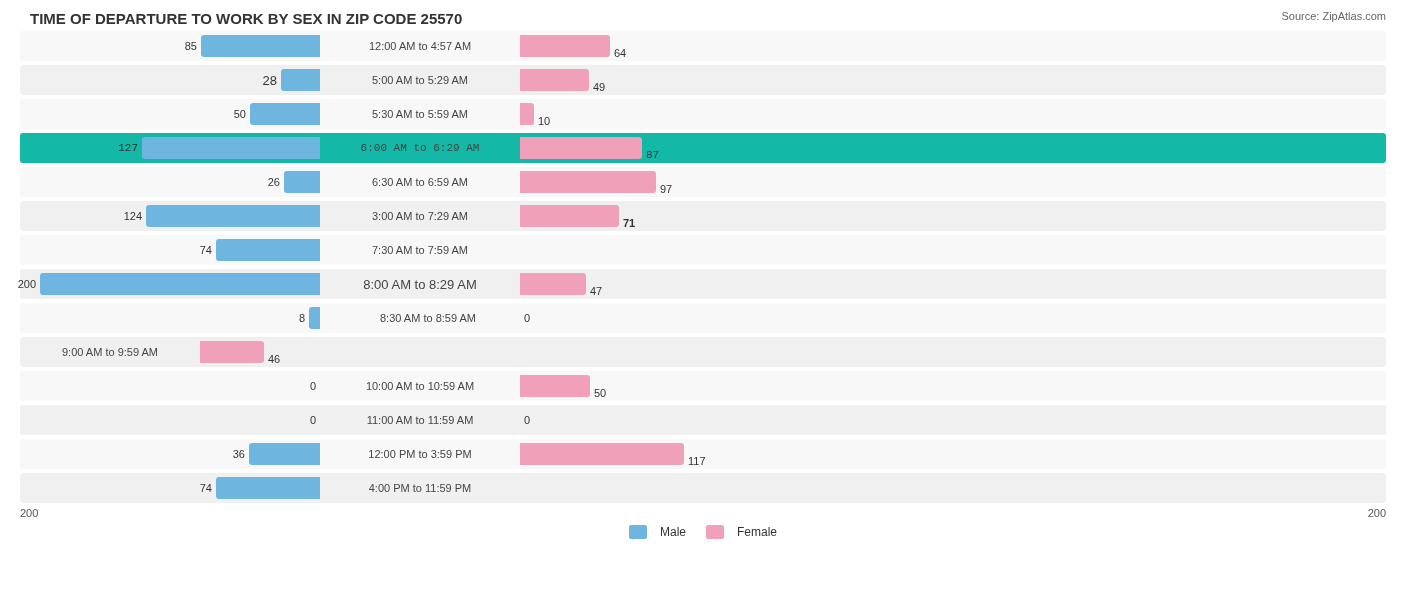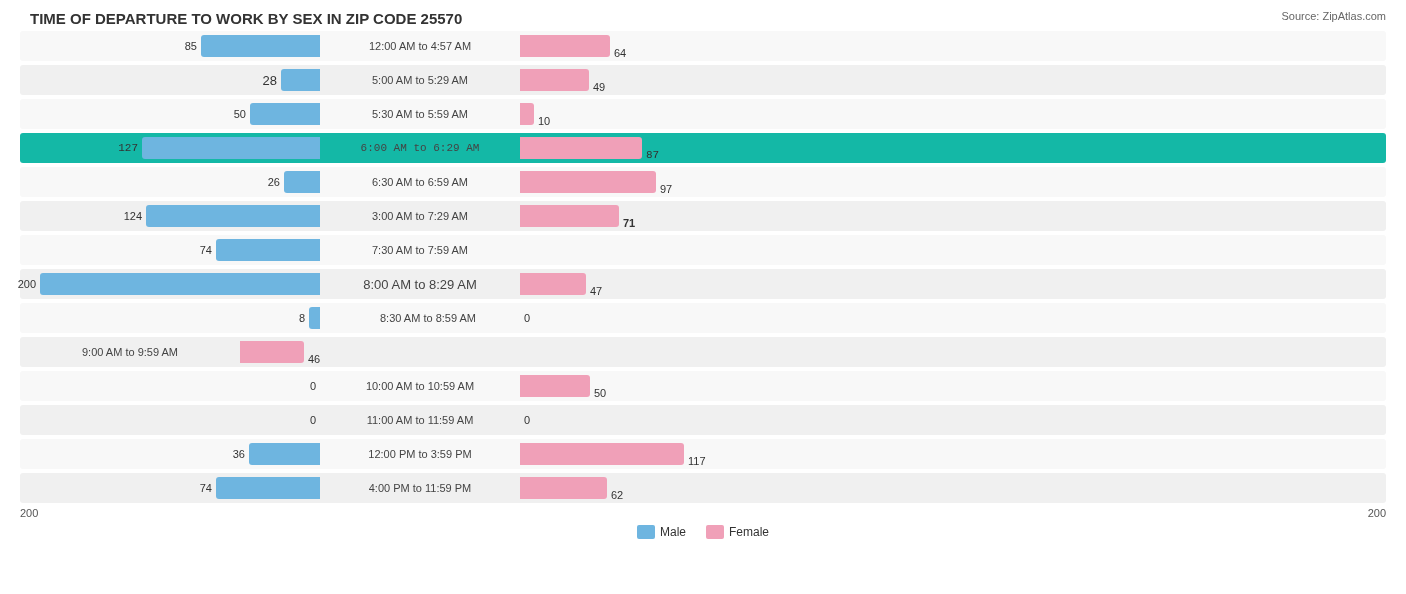--- a/index.html
+++ b/index.html
@@ -115,21 +115,21 @@
     .legend {
       display: flex;
       justify-content: center;
       align-items: center;
       gap: 20px;
       margin-top: 6px;
     }
     .legend-item {
       display: flex;
       align-items: center;
-      gap: 5px;
+      gap: 13px;
       font-size: 12px;
       color: #333;
     }
     .legend-color {
       width: 18px;
       height: 14px;
       border-radius: 2px;
     }
     .rows-wrapper {
       position: relative;
@@ -232,21 +232,21 @@
           <div class="left-section" style="width: 300px; display: flex; align-items: center; justify-content: flex-end; position: relative; height: 30px;">
             <div class="male-bar" style="width: 11px; height: 22px; background: rgb(110, 181, 224); border-radius: 3px 0px 0px 3px; position: absolute; right: 0px;"></div>
             <span class="male-bar-label" style="position: absolute; right: 15px; font-size: 11px; color: rgb(51, 51, 51); white-space: nowrap;">8</span>
           </div>
           <div class="label-center" style="width: 200px; text-align: center; font-size: 11px; color: rgb(68, 68, 68); flex-shrink: 0; z-index: 2; padding-left: 16px;">8:30 AM to 8:59 AM</div>
           <div class="right-section" style="width: 300px; display: flex; align-items: center; position: relative; height: 30px;">
             <span style="position: absolute; left: 4px; font-size: 11px; color: rgb(51, 51, 51);">0</span>
           </div>
         </div>
         <div class="bar-row" style="background: rgb(240, 240, 240);">
-          <div class="label-center" style="width: 220px; text-align: center; font-size: 11px; color: rgb(68, 68, 68); flex-shrink: 0; z-index: 2;">9:00 AM to 9:59 AM</div>
+          <div class="label-center" style="width: 180px; text-align: center; font-size: 11px; color: rgb(68, 68, 68); flex-shrink: 0; z-index: 2;">9:00 AM to 9:59 AM</div>
           <div class="right-section" style="width: 300px; display: flex; align-items: center; position: relative; height: 30px;">
             <div class="female-bar" style="width: 64px; height: 22px; background: rgb(240, 160, 184); border-radius: 0px 3px 3px 0px; position: absolute; left: 0px;"></div>
             <span class="female-bar-label" style="position: absolute; left: 68px; font-size: 11px; color: rgb(51, 51, 51); white-space: nowrap;">46</span>
           </div>
         </div>
         <div class="bar-row" style="background: rgb(248, 248, 248);">
           <div class="left-section" style="width: 300px; display: flex; align-items: center; justify-content: flex-end; position: relative; height: 30px;">
             <span style="position: absolute; right: 4px; font-size: 11px; color: rgb(51, 51, 51);">0</span>
           </div>
           <div class="label-center" style="width: 200px; text-align: center; font-size: 11px; color: rgb(68, 68, 68); flex-shrink: 0; z-index: 2;">10:00 AM to 10:59 AM</div>
@@ -274,24 +274,20 @@
             <div class="female-bar" style="width: 164px; height: 22px; background: rgb(240, 160, 184); border-radius: 0px 3px 3px 0px; position: absolute; left: 0px;"></div>
             <span class="female-bar-label" style="position: absolute; left: 168px; font-size: 11px; color: rgb(51, 51, 51); white-space: nowrap;">117</span>
           </div>
         </div>
         <div class="bar-row" style="background: rgb(240, 240, 240);">
           <div class="left-section" style="width: 300px; display: flex; align-items: center; justify-content: flex-end; position: relative; height: 30px;">
             <div class="male-bar" style="width: 104px; height: 22px; background: rgb(110, 181, 224); border-radius: 3px 0px 0px 3px; position: absolute; right: 0px;"></div>
             <span class="male-bar-label" style="position: absolute; right: 108px; font-size: 11px; color: rgb(51, 51, 51); white-space: nowrap;">74</span>
           </div>
           <div class="label-center" style="width: 200px; text-align: center; font-size: 11px; color: rgb(68, 68, 68); flex-shrink: 0; z-index: 2;">4:00 PM to 11:59 PM</div>
-          <div class="right-section" style="width: 300px; display: flex; align-items: center; position: relative; height: 30px;">
-            <div class="female-bar" style="width: 87px; height: 22px; background: rgb(240, 160, 184); border-radius: 0px 3px 3px 0px; position: absolute; left: 0px;"></div>
-            <span class="female-bar-label" style="position: absolute; left: 91px; font-size: 11px; color: rgb(51, 51, 51); white-space: nowrap;">62</span>
-          </div>
         </div>
       </div>
 
     <div class="axis-labels">
       <span class="axis-label">200</span>
       <span class="axis-label">200</span>
     </div>
 
     <div class="legend">
       <div class="legend-item">

